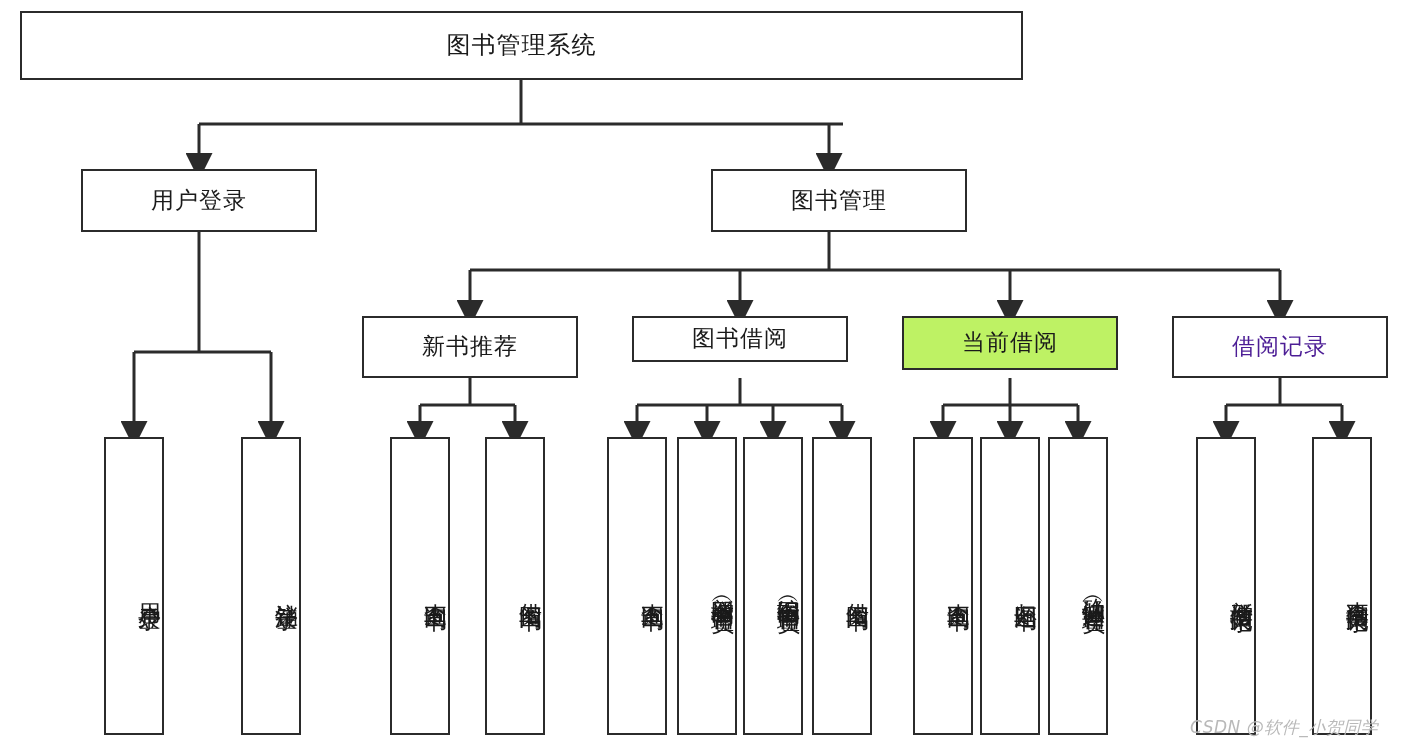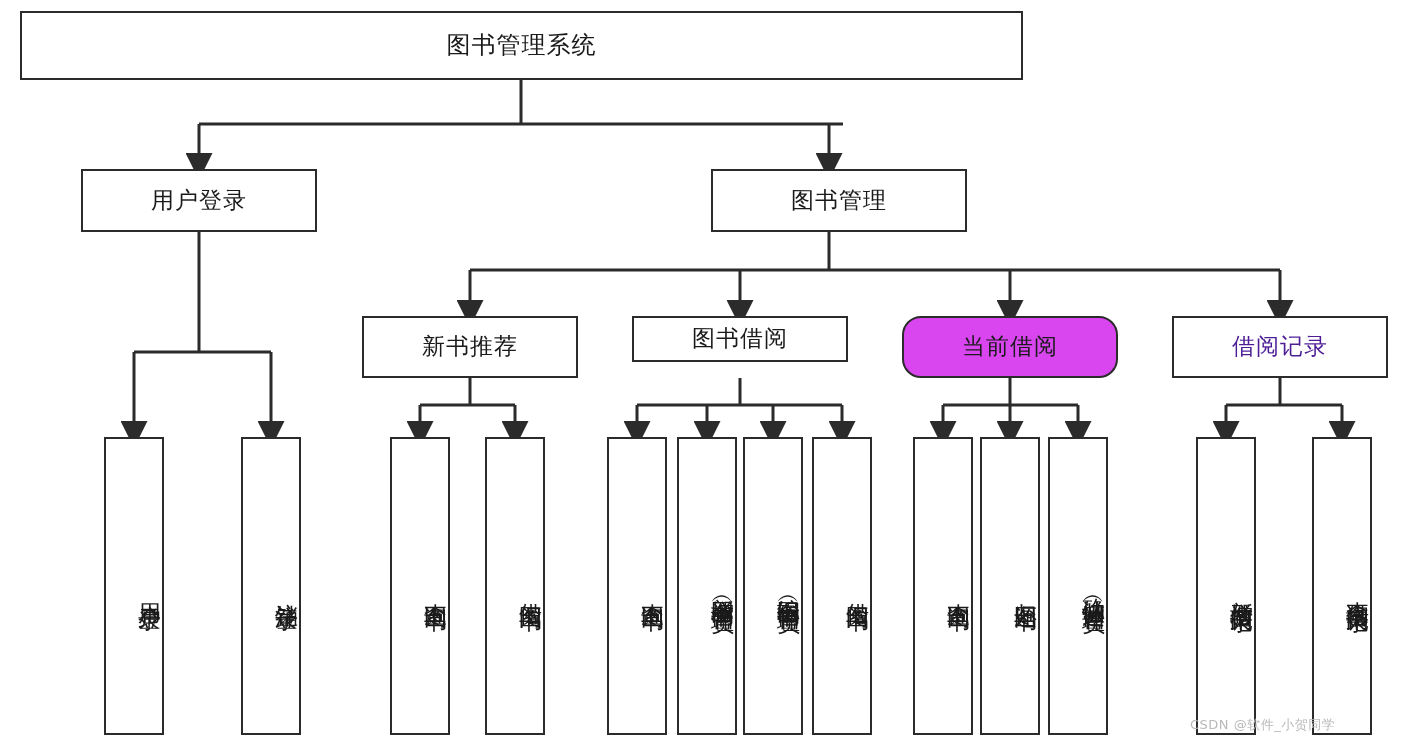--- a/index.html
+++ b/index.html
@@ -57,24 +57,25 @@
     display: block;
     text-align: left;
   }
   .node.root {
     font-size: 24px;
   }
   #watermark {
     position: absolute;
     left: 1190px;
     top: 716px;
-    font-size: 13px;
+    font-size: 17px;
     color: #b9b9b9;
     white-space: nowrap;
     letter-spacing: 0.5px;
+    font-style: italic;
   }
 </style>
 </head>
 <body>
 
 <div id="diagram-root" style="background: rgb(255, 255, 255);">
 
   <svg id="edge-layer" viewBox="0 0 1405 747" width="1405" height="747" xmlns="http://www.w3.org/2000/svg">
     <defs>
       <marker id="arrow" markerWidth="9" markerHeight="9" refX="1" refY="4.5" orient="auto" markerUnits="strokeWidth">
@@ -147,21 +148,21 @@
   <div class="node horizontal" style="left: 711px; top: 169px; width: 256px; height: 63px; border-color: rgb(43, 43, 43); background: rgb(255, 255, 255); color: rgb(26, 26, 26);">
     <span>图书管理</span>
   </div>
 
   <div class="node horizontal" style="left: 362px; top: 316px; width: 216px; height: 62px; border-color: rgb(43, 43, 43); background: rgb(255, 255, 255); color: rgb(26, 26, 26);">
     <span>新书推荐</span>
   </div>
   <div class="node horizontal" style="left: 632px; top: 316px; width: 216px; height: 46px; border-color: rgb(43, 43, 43); background: rgb(255, 255, 255); color: rgb(26, 26, 26);">
     <span>图书借阅</span>
   </div>
-  <div class="node horizontal" style="left: 902px; top: 316px; width: 216px; height: 62px; border-color: rgb(43, 43, 43); background: #d946ef; color: rgb(26, 26, 26); border-radius: 19px;">
+  <div class="node horizontal" style="left: 902px; top: 316px; width: 216px; height: 54px; border-color: rgb(43, 43, 43); background: #bef264; color: rgb(26, 26, 26);">
     <span>当前借阅</span>
   </div>
   <div class="node horizontal" style="left: 1172px; top: 316px; width: 216px; height: 62px; border-color: rgb(43, 43, 43); background: rgb(255, 255, 255); color: #4c1d95;">
     <span>借阅记录</span>
   </div>
 
   <div class="node vertical" style="left: 104px; top: 437px; width: 60px; height: 298px; border-color: rgb(43, 43, 43); background: rgb(255, 255, 255); color: rgb(26, 26, 26);">
     <span class="vtext">用户登录</span>
   </div>
   <div class="node vertical" style="left: 241px; top: 437px; width: 60px; height: 298px; border-color: rgb(43, 43, 43); background: rgb(255, 255, 255); color: rgb(26, 26, 26);">

